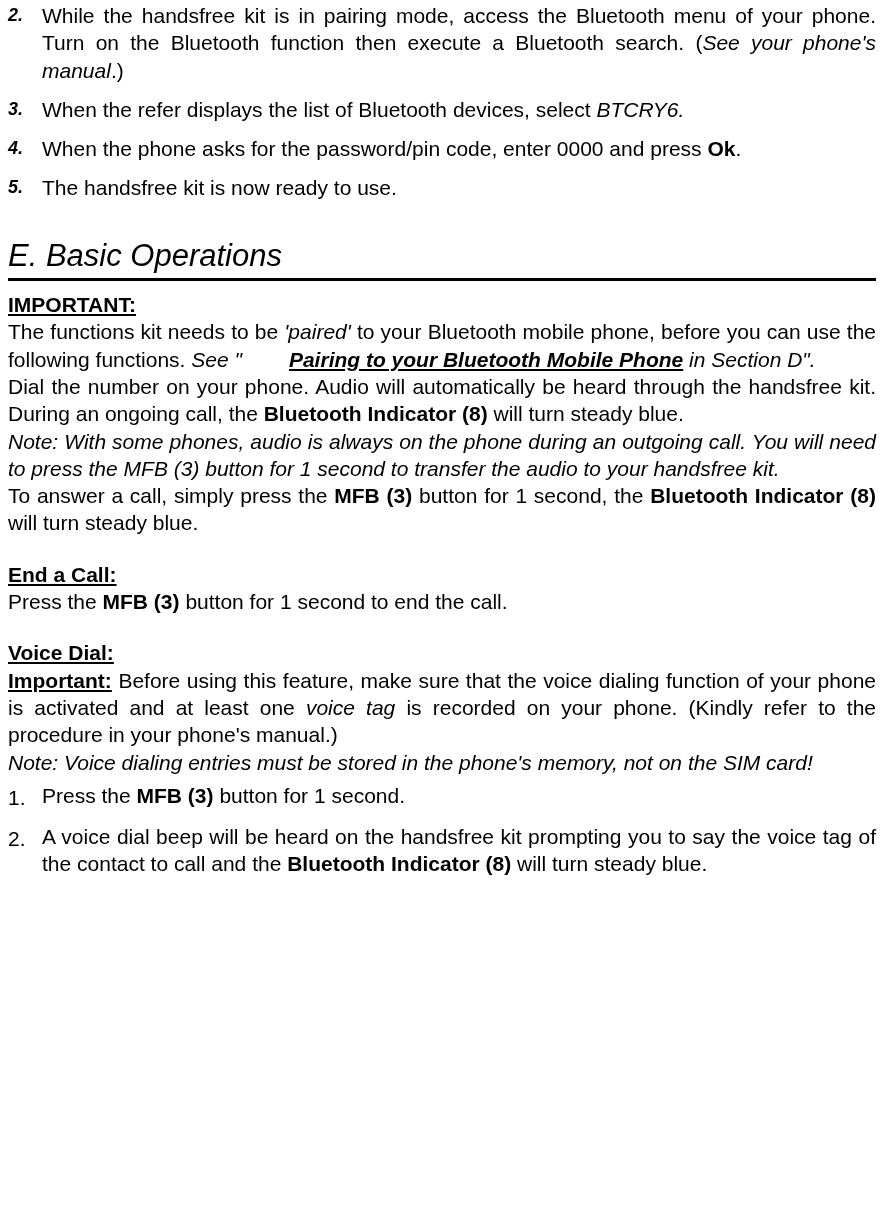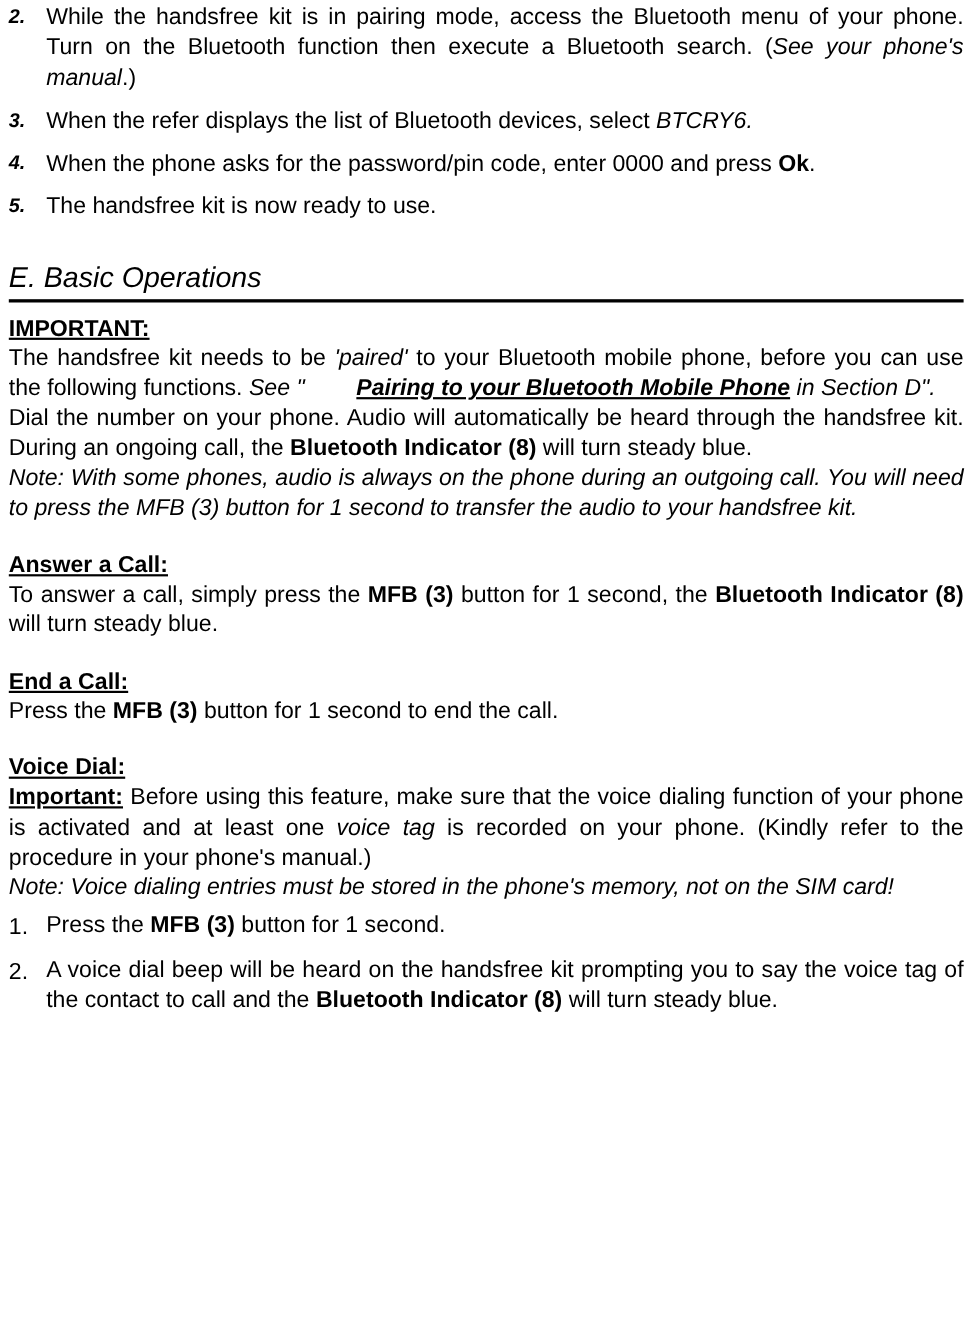--- a/index.html
+++ b/index.html
@@ -38,21 +38,21 @@
     flex: 1;
     text-align: justify;
   }
   ol.vsteps > li > .marker {
     font-style: normal;
     font-weight: normal;
     font-size: 21px;
   }
   .heading-e {
     font-style: italic;
-    font-size: 26px;
+    font-size: 31px;
     margin-top: 34px;
     padding-bottom: 2px;
     border-bottom: 3px solid #000;
   }
   .important-label {
     font-weight: bold;
     text-decoration: underline;
     margin-top: 10px;
   }
   .para {
@@ -103,31 +103,30 @@
     <li>
       <span class="marker">5.</span>
       <span class="body">The handsfree kit is now ready to use.</span>
     </li>
   </ol>
 
   <div class="heading-e">E. Basic Operations</div>
 
   <div class="important-label">IMPORTANT:</div>
   <div class="para">
-    <span>The handsfree kit needs to be </span><span class="italic">'paired'</span><span> to your Bluetooth mobile phone, before you can use the following functions.  </span><span class="italic">See "</span><span class="biu">Pairing to your Bluetooth Mobile Phone</span><span class="italic"> in Section D".</span>
+    <span>The functions kit needs to be </span><span class="italic">'paired'</span><span> to your Bluetooth mobile phone, before you can use the following functions.  </span><span class="italic">See "</span><span class="biu">Pairing to your Bluetooth Mobile Phone</span><span class="italic"> in Section D".</span>
   </div>
 
   <div class="para">
     <span>Dial the number on your phone.  Audio will automatically be heard through the handsfree kit.  During an ongoing call, the </span><span class="bold">Bluetooth Indicator (8)</span><span> will turn steady blue.</span>
   </div>
   <div class="note">
     <span>Note: With some phones, audio is always on the phone during an outgoing call.  You will need to press the </span><span class="bi">MFB (3)</span><span> button for 1 second to transfer the audio to your handsfree kit.</span>
   </div>
 
-  <div class="sec-label">Answer a Call:</div>
   <div class="para">
     <span>To answer a call, simply press the </span><span class="bold">MFB (3)</span><span> button for 1 second, the </span><span class="bold">Bluetooth Indicator (8)</span><span> will turn steady blue.</span>
   </div>
 
   <div class="sec-label">End a Call:</div>
   <div class="para">
     <span>Press the </span><span class="bold">MFB (3)</span><span> button for 1 second to end the call.</span>
   </div>
 
   <div class="sec-label">Voice Dial:</div>

